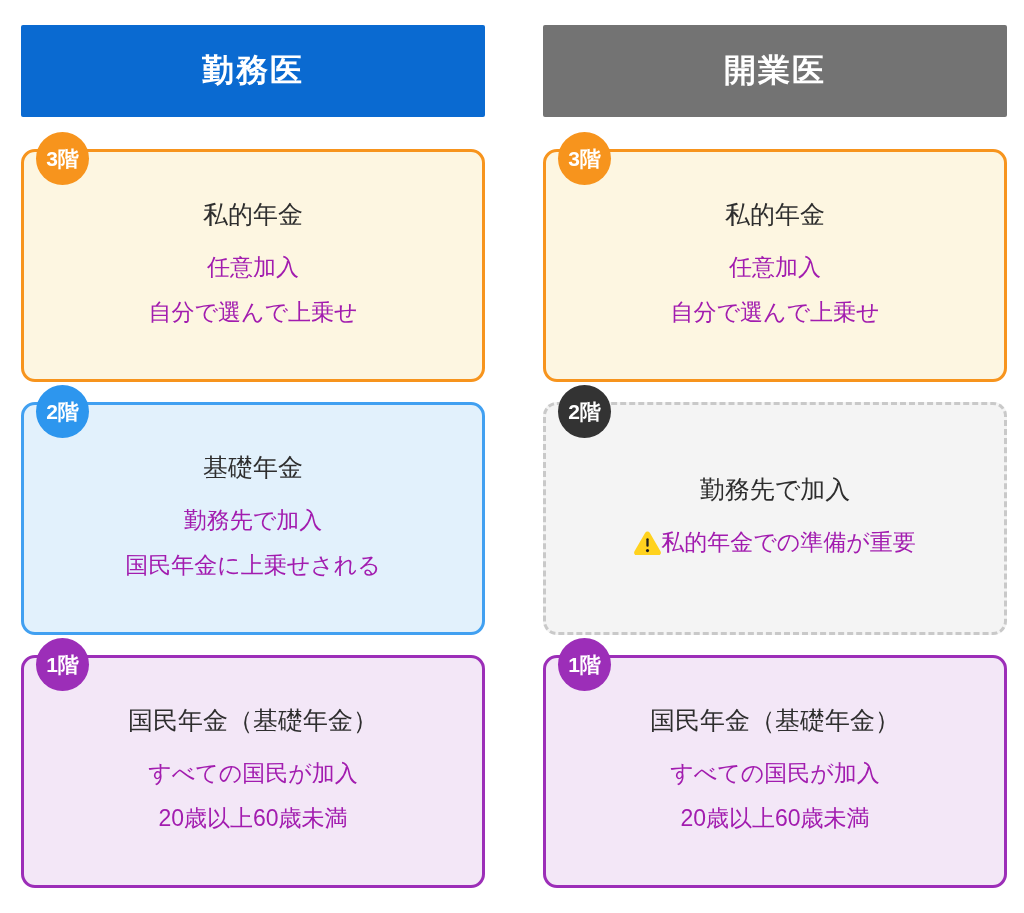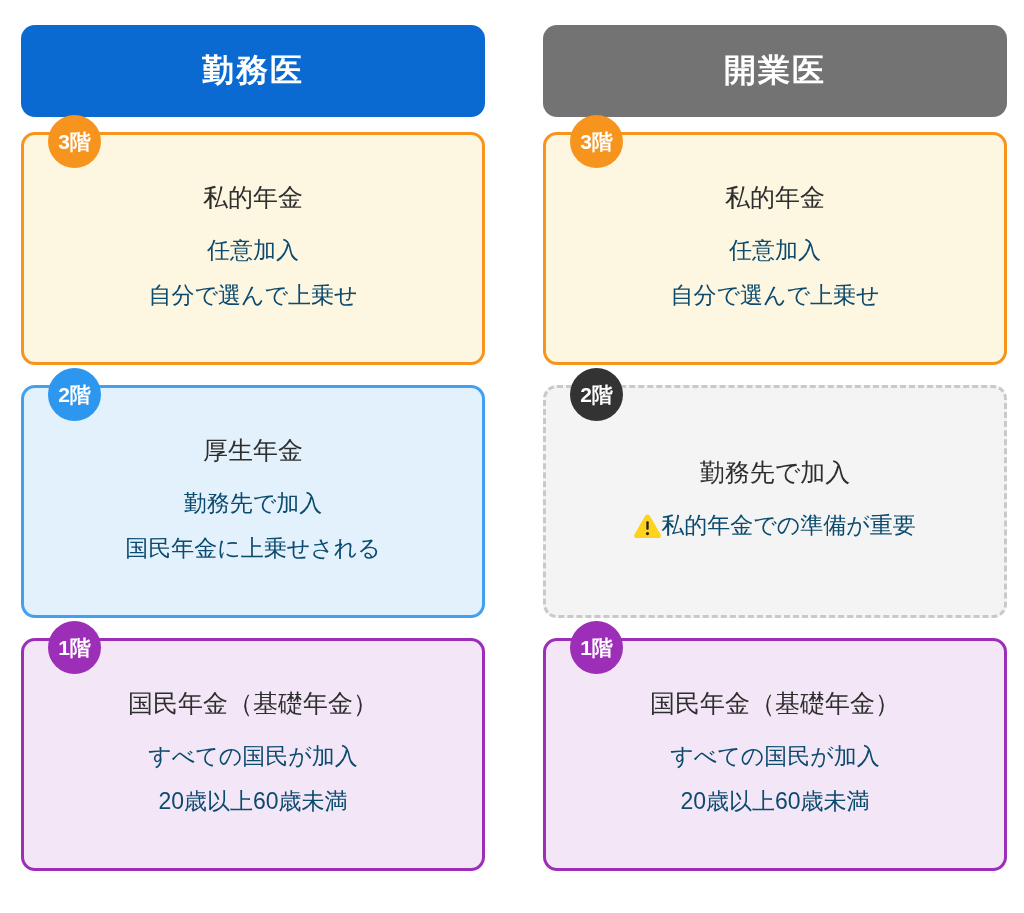--- a/index.html
+++ b/index.html
@@ -13,27 +13,27 @@
     box-sizing: border-box;
     width: 1024px; height: 913px;
     padding: 25px 17px 0 21px;
     display: grid;
     grid-template-columns: 1fr 1fr;
     column-gap: 58px;
   }
   .col { min-width: 0; }
   .col-header {
     height: 92px;
-    border-radius: 14px;
+    border-radius: 2px;
     display: flex; align-items: center; justify-content: center;
     color: #ffffff;
     font-size: 32px;
     font-weight: bold;
     letter-spacing: 2px;
-    margin-bottom: 15px;
+    margin-bottom: 32px;
   }
   .header-blue { background: #0a6ad1; }
   .header-red  { background: #737373; }
 
   .tier {
     position: relative;
     box-sizing: border-box;
     height: 233px;
     border-radius: 14px;
     margin-bottom: 20px;
@@ -41,21 +41,21 @@
     align-items: center; justify-content: center;
     text-align: center;
   }
   .tier-orange { background: #fdf6e1; border: 3px solid #f7941d; }
   .tier-blue   { background: #e2f1fc; border: 3px solid #41a0f1; }
   .tier-gray   { background: #f4f4f4; border: 3px dashed #c9c9c9; }
   .tier-purple { background: #f3e7f7; border: 3px solid #9c2eb8; }
 
   .floor-badge {
     position: absolute;
-    top: -20px; left: 24px;
+    top: -20px; left: 12px;
     width: 53px; height: 53px;
     border-radius: 50%;
     display: flex; align-items: center; justify-content: center;
     color: #ffffff;
     font-size: 21px;
     font-weight: bold;
   }
   .badge-orange { background: #f7941d; }
   .badge-blue   { background: #2d96ee; }
   .badge-dark   { background: #333333; }
@@ -63,21 +63,21 @@
 
   .tier-title {
     font-size: 25px;
     font-weight: normal;
     color: #2e2e2e;
     margin-bottom: 14px;
     line-height: 34px;
   }
   .tier-line {
     font-size: 23px;
-    color: #0c4a6e;
+    color: #a21caf;
     line-height: 45px;
   }
   .warning-line {
     display: flex; align-items: center; justify-content: center;
   }
   .warn-icon { display: inline-flex; }
 </style>
 </head>
 <body>
 
@@ -88,21 +88,21 @@
 
     <div class="tier tier-orange">
       <span class="floor-badge badge-orange">3階</span>
       <div class="tier-title">私的年金</div>
       <div class="tier-line">任意加入</div>
       <div class="tier-line">自分で選んで上乗せ</div>
     </div>
 
     <div class="tier tier-blue">
       <span class="floor-badge badge-blue">2階</span>
-      <div class="tier-title">厚生年金</div>
+      <div class="tier-title">基礎年金</div>
       <div class="tier-line">勤務先で加入</div>
       <div class="tier-line">国民年金に上乗せされる</div>
     </div>
 
     <div class="tier tier-purple">
       <span class="floor-badge badge-purple">1階</span>
       <div class="tier-title">国民年金（基礎年金）</div>
       <div class="tier-line">すべての国民が加入</div>
       <div class="tier-line">20歳以上60歳未満</div>
     </div>

